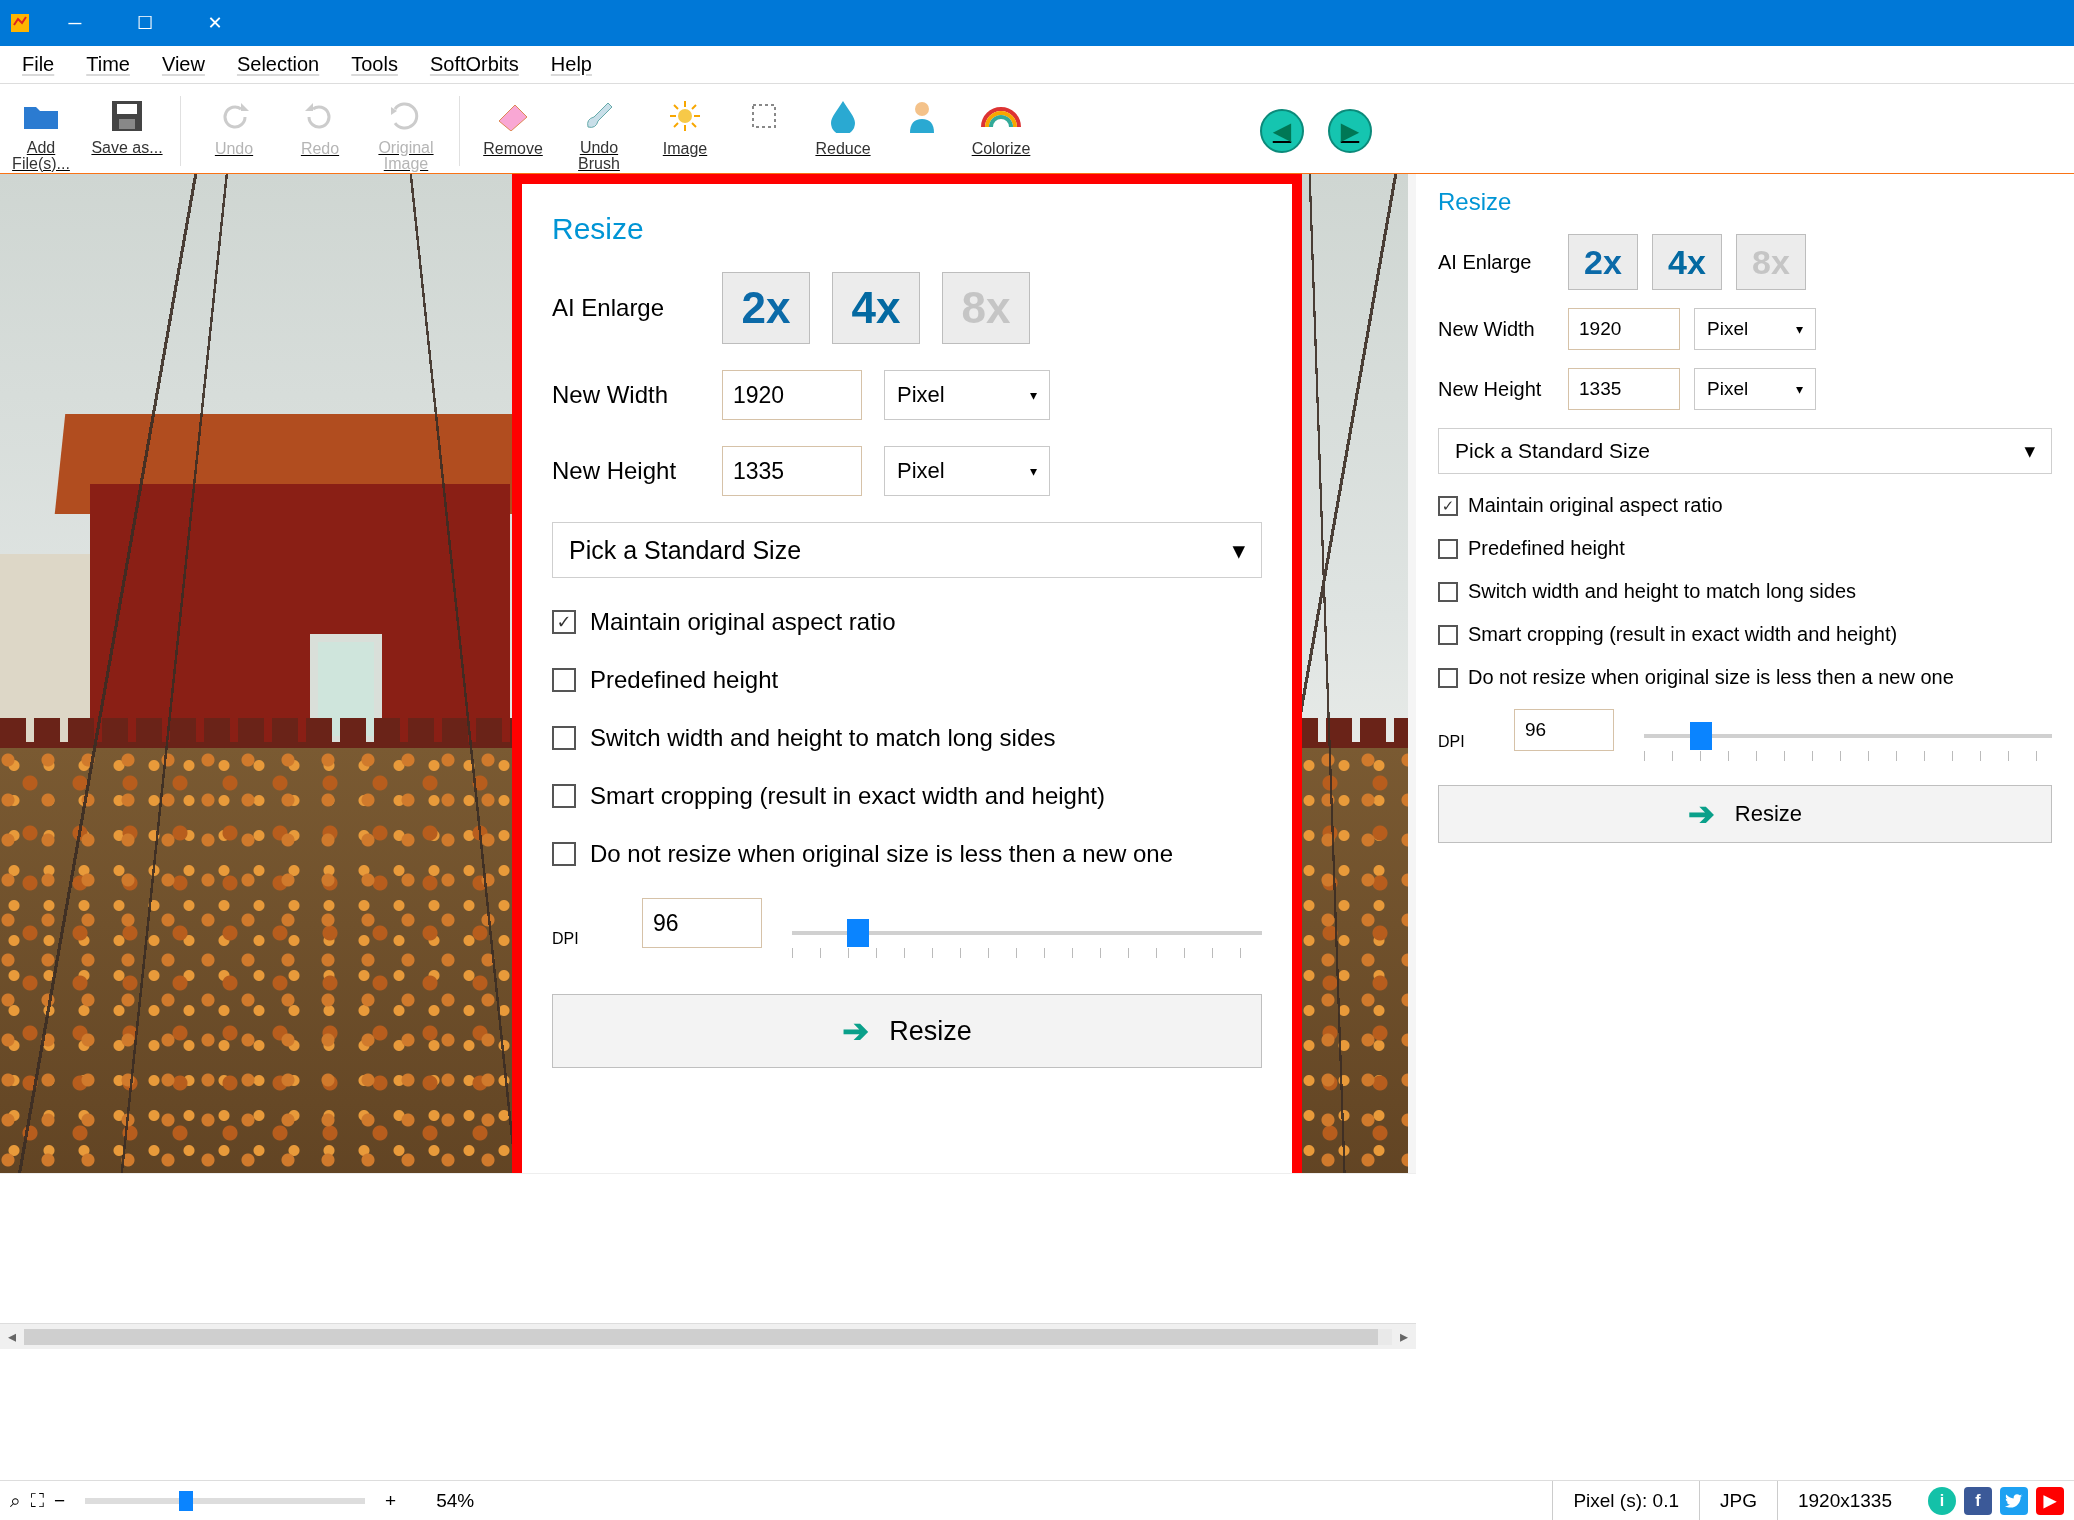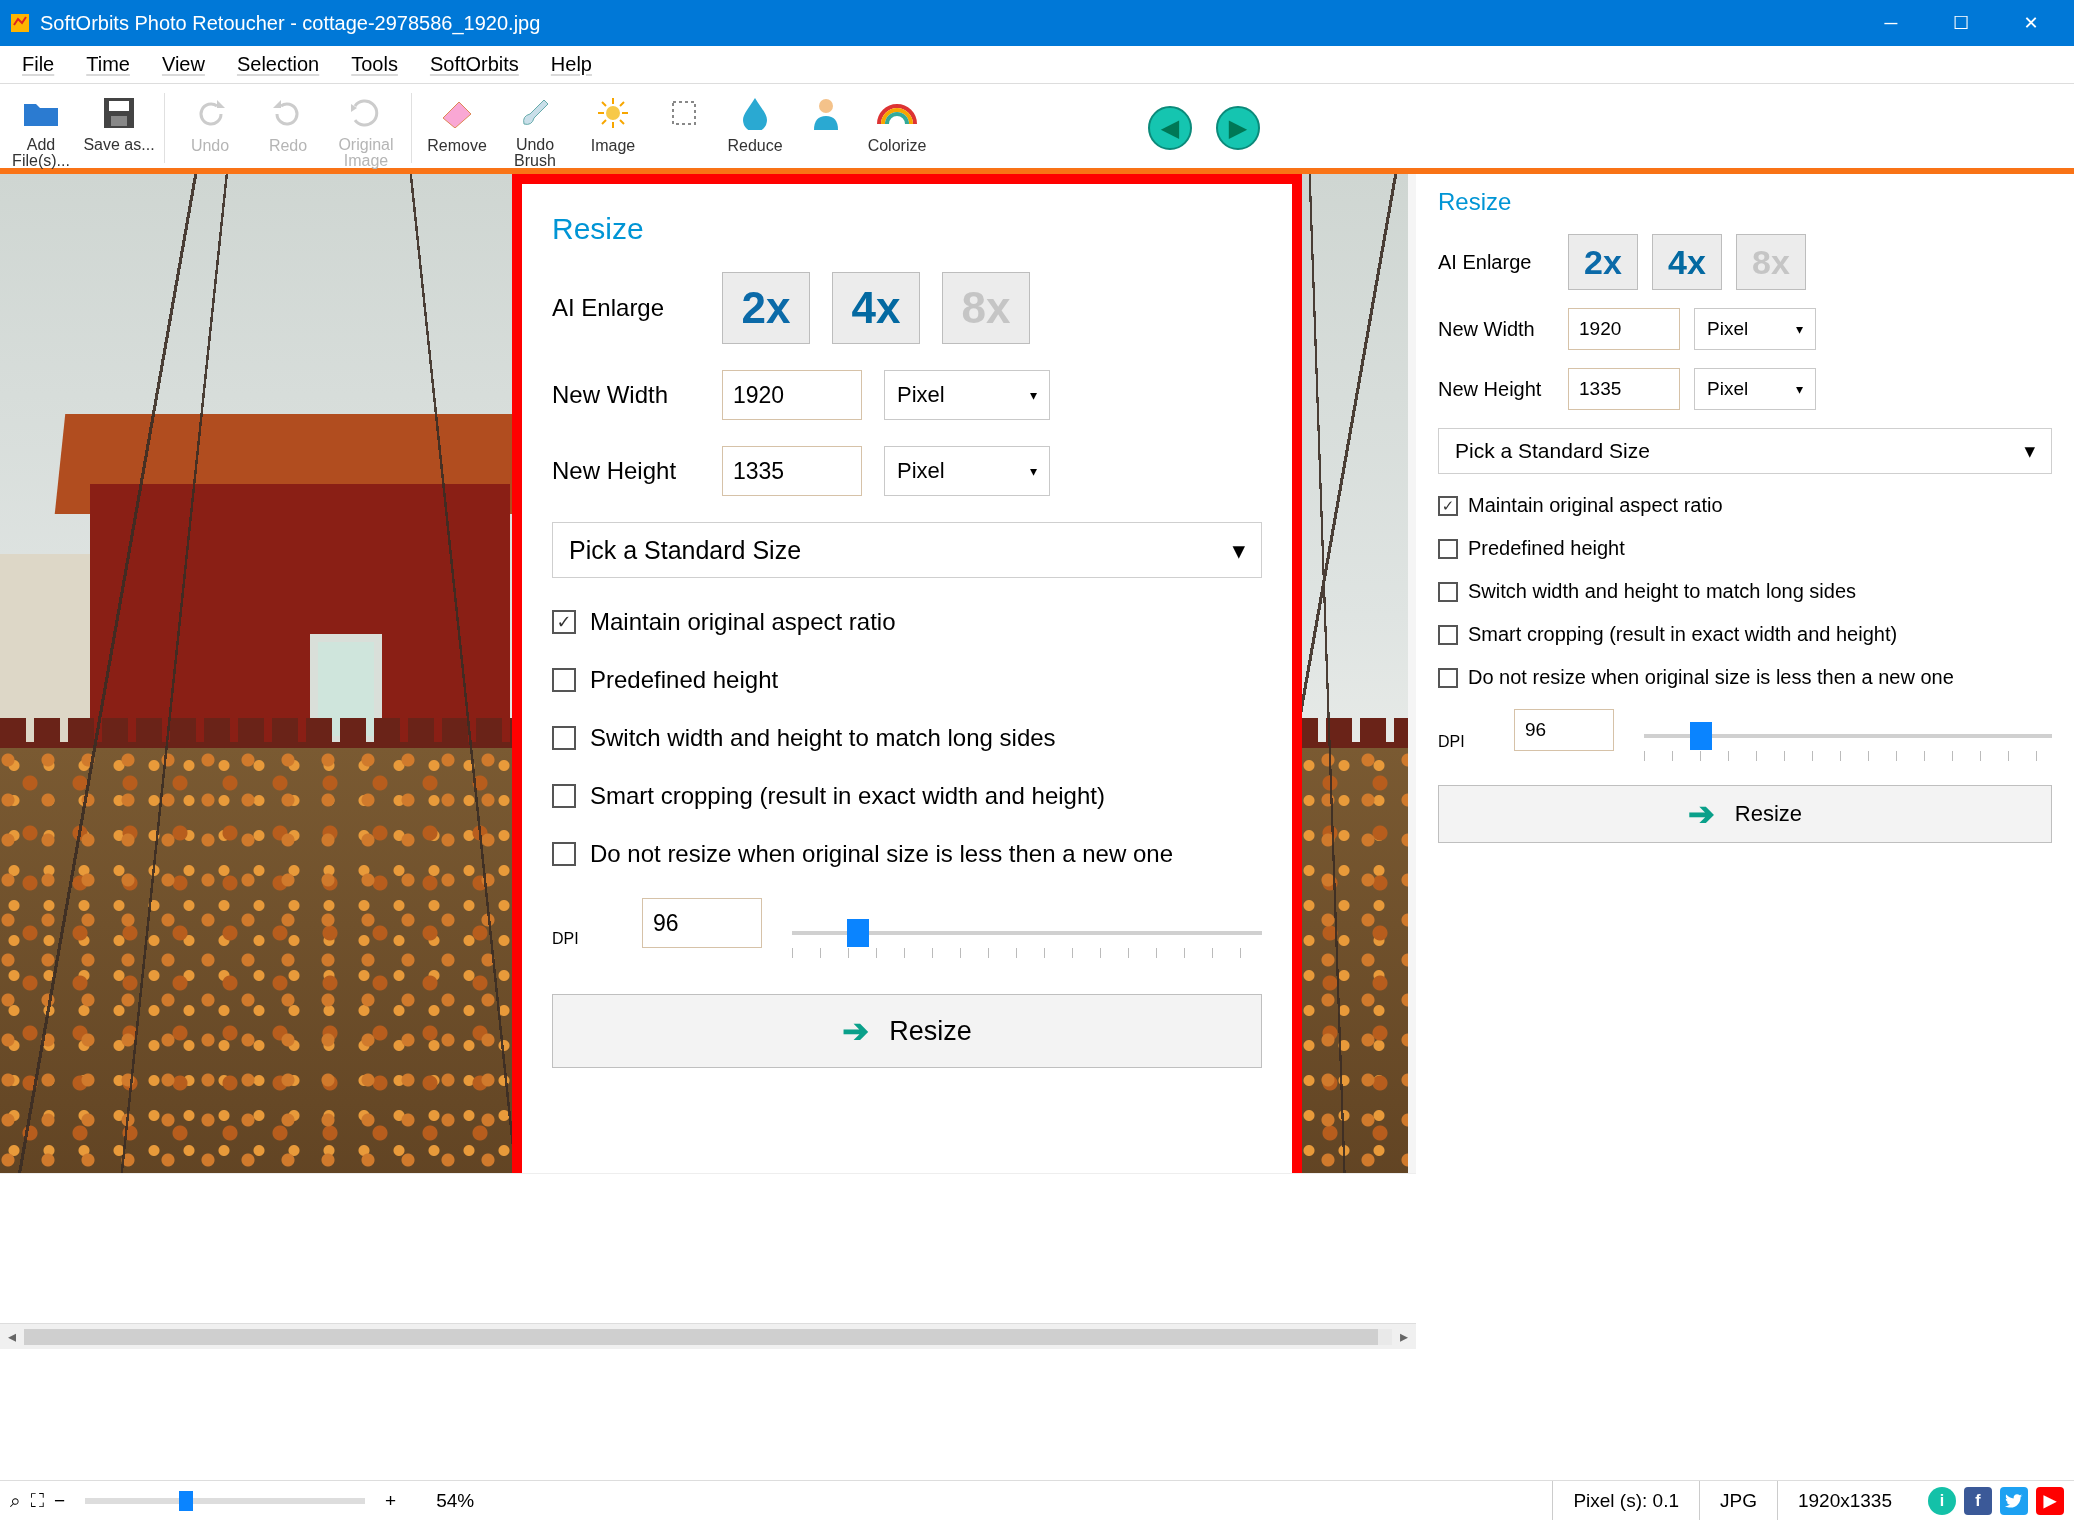--- a/index.html
+++ b/index.html
@@ -10,21 +10,21 @@
 .titlebar .app-icon { width:24px; height:24px; margin-right:8px; }
 .titlebar .title-text { flex:1; }
 .titlebar .win-btns { display:flex; }
 .titlebar .win-btn { width:70px; height:46px; display:flex; align-items:center; justify-content:center; color:#fff; font-size:18px; }
 
 
 .menubar { height:38px; border-bottom:1px solid #ddd; display:flex; align-items:center; padding:0 8px; gap:4px; font-size:20px; }
 .menubar .menu-item { padding:4px 14px; text-decoration: underline; text-decoration-color: rgba(0,0,0,0.15); text-underline-offset:3px; }
 
 
-.toolbar { height:90px; border-bottom:6px solid #f97316; display:flex; align-items:center; gap:4px; padding:4px 4px 0 4px; }
+.toolbar { height:90px; border-bottom:1px solid #f97316; display:flex; align-items:center; gap:12px; padding:4px 4px 0 4px;text-decoration:underline; }
 .tool-btn { width:74px; height:82px; display:flex; flex-direction:column; align-items:center; justify-content:flex-start; gap:4px; font-size:16px; color:#333; padding-top:6px; }
 .tool-btn.disabled { color:#b5b5b5; }
 .tool-sep { width:1px; height:70px; background:#e0e0e0; margin:0 4px; }
 .tool-icon { width:40px; height:40px; display:flex; align-items:center; justify-content:center; }
 .nav-btns { margin-left:210px; display:flex; gap:24px; }
 .nav-circle { width:44px; height:44px; border-radius:50%; background:#15c5b0; border:2px solid #0b8a7a; display:flex; align-items:center; justify-content:center; color:#075; font-size:24px; }
 
 
 .body-split { display:flex; height:1175px; width:100%; }
 .canvas-pane { width:1416px; position:relative; background:#f5f5f5; }
@@ -128,21 +128,20 @@
 </head>
 <body>
 
 <div class="titlebar">
   <span class="app-icon">
     <svg viewBox="0 0 24 24" width="24" height="24">
         <rect x="3" y="3" width="18" height="18" fill="#ffb400"></rect>
         <path d="M6 14 L10 8 L14 12 L18 6" stroke="#d22" stroke-width="2" fill="none"></path>
       </svg>
   </span>
-  <span class="title-text">SoftOrbits Photo Retoucher - cottage-2978586_1920.jpg</span>
   <div class="win-btns">
     <div class="win-btn">─</div>
     <div class="win-btn">☐</div>
     <div class="win-btn">✕</div>
   </div>
 </div>
 
 <div class="menubar">
   <div class="menu-item">File</div>
   <div class="menu-item">Time</div>

